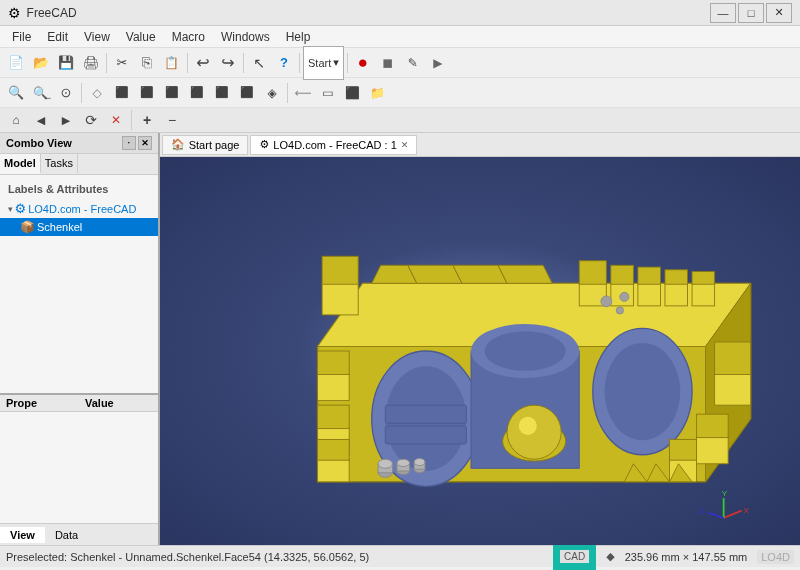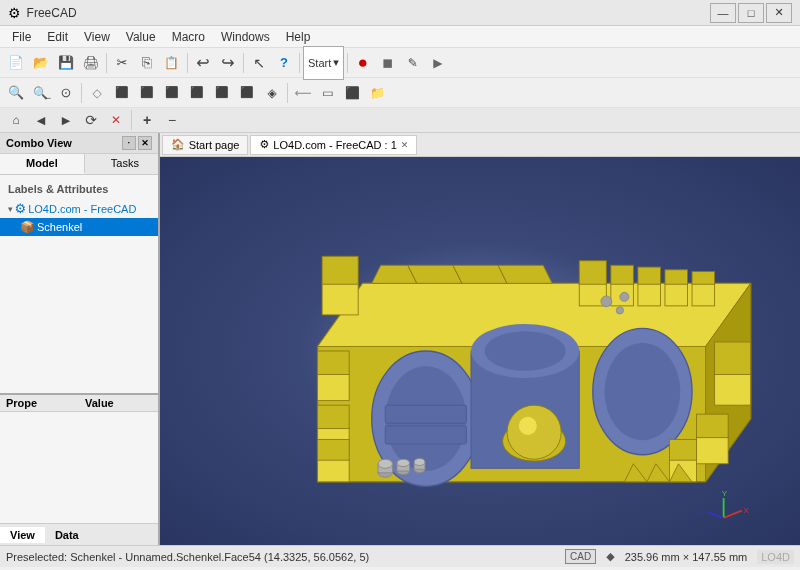--- a/index.html
+++ b/index.html
@@ -62,39 +62,39 @@
       overflow: hidden;
     }
     #combo-view-header {
       background: #e0e0e0; padding: 3px 6px; font-size: 11px; font-weight: bold;
       border-bottom: 1px solid #ccc; display: flex; align-items: center; justify-content: space-between;
     }
     #combo-view-controls { display: flex; gap: 2px; }
     .cv-btn { width: 14px; height: 14px; font-size: 9px; background: #ccc; border: 1px solid #aaa; display: flex; align-items: center; justify-content: center; cursor: pointer; }
     #sidebar-tabs { display: flex; border-bottom: 1px solid #ccc; background: #e8e8e8; }
     .sidebar-tab {
-      padding: 3px 26px; font-size: 11px; cursor: pointer; border-right: 1px solid #ccc;
+      padding: 3px 4px; font-size: 11px; cursor: pointer; border-right: 1px solid #ccc;
       border-bottom: 2px solid transparent;
       text-align: right;
     }
     .sidebar-tab.active { background: #f5f5f5; border-bottom: 2px solid #f5f5f5; font-weight: bold; }
     #sidebar-content { flex: 1; overflow: auto; padding: 4px 0; }
     .sidebar-section-label { padding: 4px 8px; font-size: 11px; color: #555; font-weight: bold; }
     .sidebar-tree-item {
       display: flex; align-items: center; padding: 2px 4px; cursor: pointer; gap: 2px;
     }
     .sidebar-tree-item.selected { background: #0078d4; color: white; }
     .tree-arrow { font-size: 9px; color: #666; }
     #sidebar-bottom {
       height: 130px; border-top: 2px solid #aaa; background: #f5f5f5; overflow: hidden;
     }
     #props-header { display: flex; font-size: 11px; background: #e8e8e8; border-bottom: 1px solid #ccc; }
     .props-col { flex: 1; padding: 2px 6px; font-weight: bold; }
     #sidebar-view-tabs { display: flex; border-top: 1px solid #ccc; background: #e8e8e8; height: 22px; align-items: center; }
-    .view-tab { padding: 2px 10px; font-size: 11px; cursor: pointer; font-weight: bold; }
+    .view-tab { padding: 2px 10px; font-size: 11px; cursor: pointer; }
     .view-tab.active { background: white; font-weight: bold; }
 
     
     #view-area { flex: 1; display: flex; flex-direction: column; overflow: hidden; }
     #view-tabs { display: flex; background: #e8e8e8; border-bottom: 1px solid #ccc; height: 24px; align-items: center; padding: 0 2px; gap: 2px; }
     .view-tab-item {
       display: flex; align-items: center; background: #f5f5f5; border: 1px solid #ccc;
       padding: 2px 8px; font-size: 11px; cursor: pointer; gap: 4px; height: 20px;
     }
     .view-tab-item.active { background: white; }
@@ -110,21 +110,21 @@
     .icon-save::before { content: '💾'; font-size: 13px; }
     .icon-print::before { content: '🖨'; font-size: 13px; }
     .icon-help::before { content: '?'; font-size: 13px; font-weight: bold; color: #0078d4; }
     .icon-cut::before { content: '✂'; font-size: 13px; }
     .icon-copy::before { content: '⎘'; font-size: 13px; }
     .icon-paste::before { content: '📋'; font-size: 12px; }
 
     .status-text { font-size: 11px; color: #333; }
     .status-right { display: flex; gap: 10px; align-items: center; }
     .cad-badge {
-      font-size: 10px; background: #e0e0e0; border: 1px solid #14b8a6;
+      font-size: 10px; background: #e0e0e0; border: 7px solid #14b8a6;
       padding: 1px 4px; color: #555;
     }
 
     
     #model-svg { width: 100%; height: 100%; }
 
     #toolbar-container { background: #f0f0f0; border-bottom: 1px solid #ccc; }
   </style>
 </head>
 <body>

